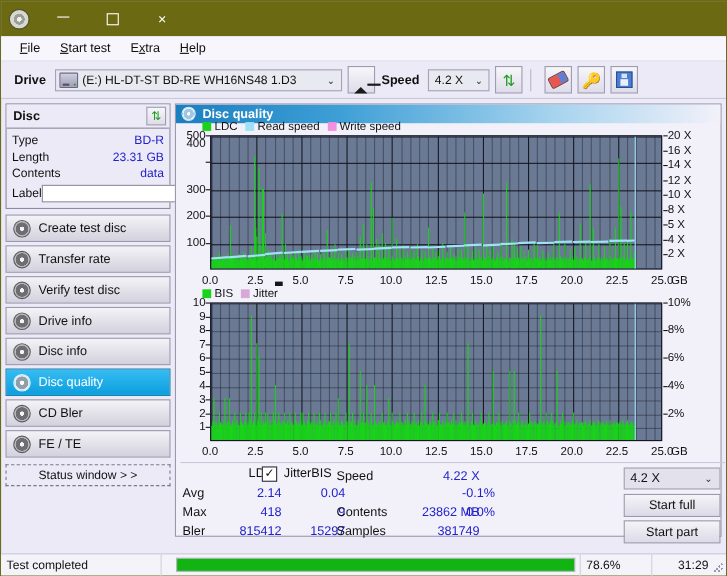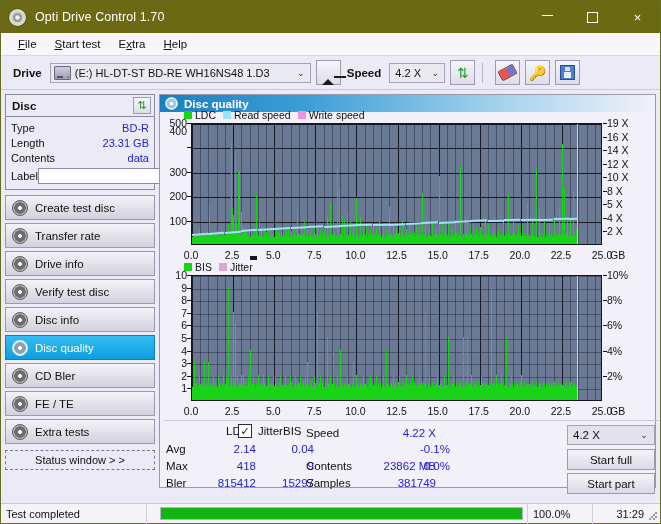--- a/index.html
+++ b/index.html
@@ -213,21 +213,20 @@
   .hr-sep{position:absolute;left:163px;top:419px;width:495px;height:0;border-top:1px solid #c9c7d8;}
   .jitter-mark{position:absolute;width:7px;height:4px;background:#15151d;}
 </style>
 </head>
 <body>
 
 <div class="app">
 
   <div class="titlebar">
     <div class="title-icon"></div>
-    <div class="title-text">Opti Drive Control 1.70</div>
     <div class="win-btns">
       <div class="win-btn">
           <span class="min"></span>
         </div>
       <div class="win-btn">
           <span class="max"></span>
         </div>
       <div class="win-btn">×</div>
     </div>
   </div>
@@ -307,45 +306,41 @@
         <div class="nav-btn">
           <span class="nav-ico"></span>
           <span>Create test disc</span>
         </div>
         <div class="nav-btn">
           <span class="nav-ico"></span>
           <span>Transfer rate</span>
         </div>
         <div class="nav-btn">
           <span class="nav-ico"></span>
-          <span>Drive info</span>
+          <span>Verify test disc</span>
         </div>
         <div class="nav-btn">
           <span class="nav-ico"></span>
-          <span>Verify test disc</span>
+          <span>Drive info</span>
         </div>
         <div class="nav-btn">
           <span class="nav-ico"></span>
           <span>Disc info</span>
         </div>
         <div class="nav-btn active">
           <span class="nav-ico"></span>
           <span>Disc quality</span>
         </div>
         <div class="nav-btn">
           <span class="nav-ico"></span>
           <span>CD Bler</span>
         </div>
         <div class="nav-btn">
           <span class="nav-ico"></span>
           <span>FE / TE</span>
-        </div>
-        <div class="nav-btn">
-          <span class="nav-ico"></span>
-          <span>Extra tests</span>
         </div>
       </div>
 
       <div class="status-win">Status window &gt; &gt;</div>
     </div>
 
     <div class="content">
       <div class="panel">
         <div class="panel-head">
           <span class="ph-ico"></span>
@@ -1126,21 +1121,21 @@
             <div class="ax r" style="left: 447px; top: 72.7778px;">8 X</div>
             <div class="tick" style="left: 443px; top: 78.7778px;"></div>
             <div class="ax r" style="left: 447px; top: 59.2222px;">10 X</div>
             <div class="tick" style="left: 443px; top: 65.2222px;"></div>
             <div class="ax r" style="left: 447px; top: 45.6667px;">12 X</div>
             <div class="tick" style="left: 443px; top: 51.6667px;"></div>
             <div class="ax r" style="left: 447px; top: 32.1111px;">14 X</div>
             <div class="tick" style="left: 443px; top: 38.1111px;"></div>
             <div class="ax r" style="left: 447px; top: 18.5556px;">16 X</div>
             <div class="tick" style="left: 443px; top: 24.5556px;"></div>
-            <div class="ax r" style="left: 447px; top: 5px;">19 X</div>
+            <div class="ax r" style="left: 447px; top: 5px;">20 X</div>
             <div class="tick" style="left: 443px; top: 11px;"></div>
             <div class="legend" style="left: 24px; top: 149px;">
               <span class="li">
                 <span class="sw" style="background: rgb(24, 211, 24);"></span>
                 <span>BIS</span>
               </span>
               <span class="li">
                 <span class="sw" style="background: rgb(216, 168, 216);"></span>
                 <span>Jitter</span>
               </span>
@@ -1932,18 +1927,18 @@
     <div class="btn" style="left:401px;top:48px;width:88px;height:21px;">Start part</div>
   </div>
 
   <div class="statusbar">
     <div class="sb-cell" style="width:146px;">Test completed</div>
     <div class="sb-cell" style="width:0;border:0;"></div>
     <div style="width:3px;"></div>
     <div class="progress" style="width:363px;">
       <i id="progress-fill" style="width: 100%;"></i>
     </div>
-    <div class="sb-cell" style="width:66px;border-left:1px solid #d2d0de;margin-left:4px;">100.0%</div>
+    <div class="sb-cell" style="width:66px;border-left:1px solid #d2d0de;margin-left:4px;">78.6%</div>
     <div class="sb-cell" style="flex:1 1 auto;justify-content:flex-end;border-right:0;padding-right:16px;">31:29</div>
     <div class="grip"></div>
   </div>
 
 </div>
 
 </body></html>

